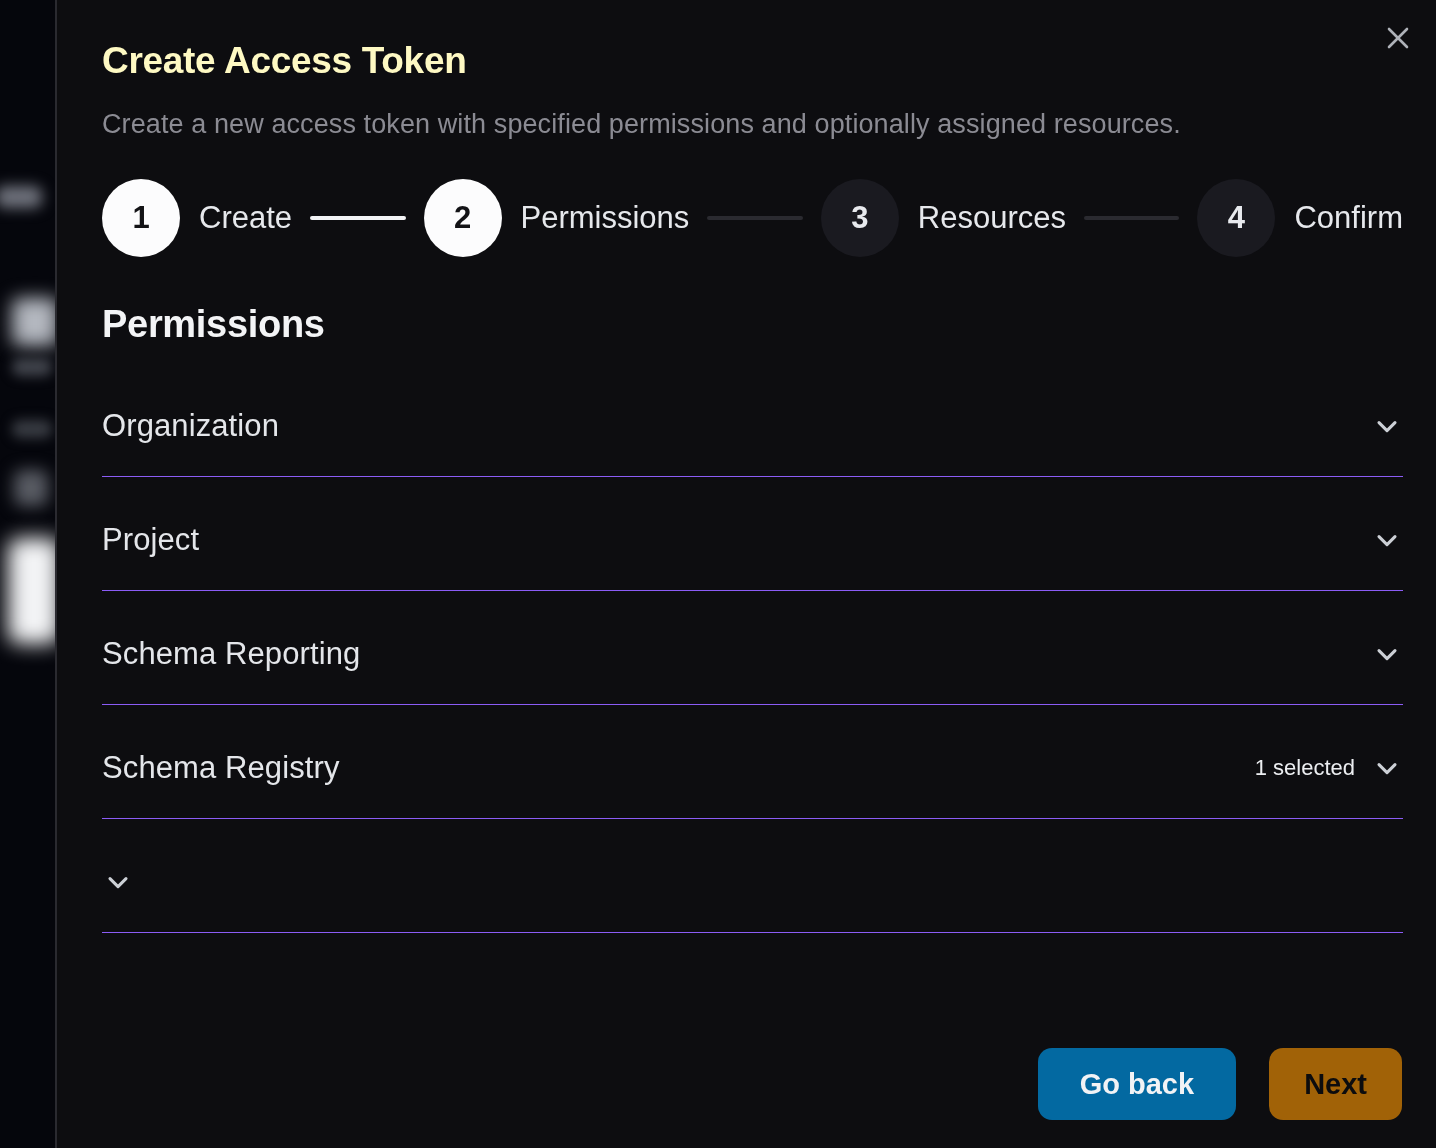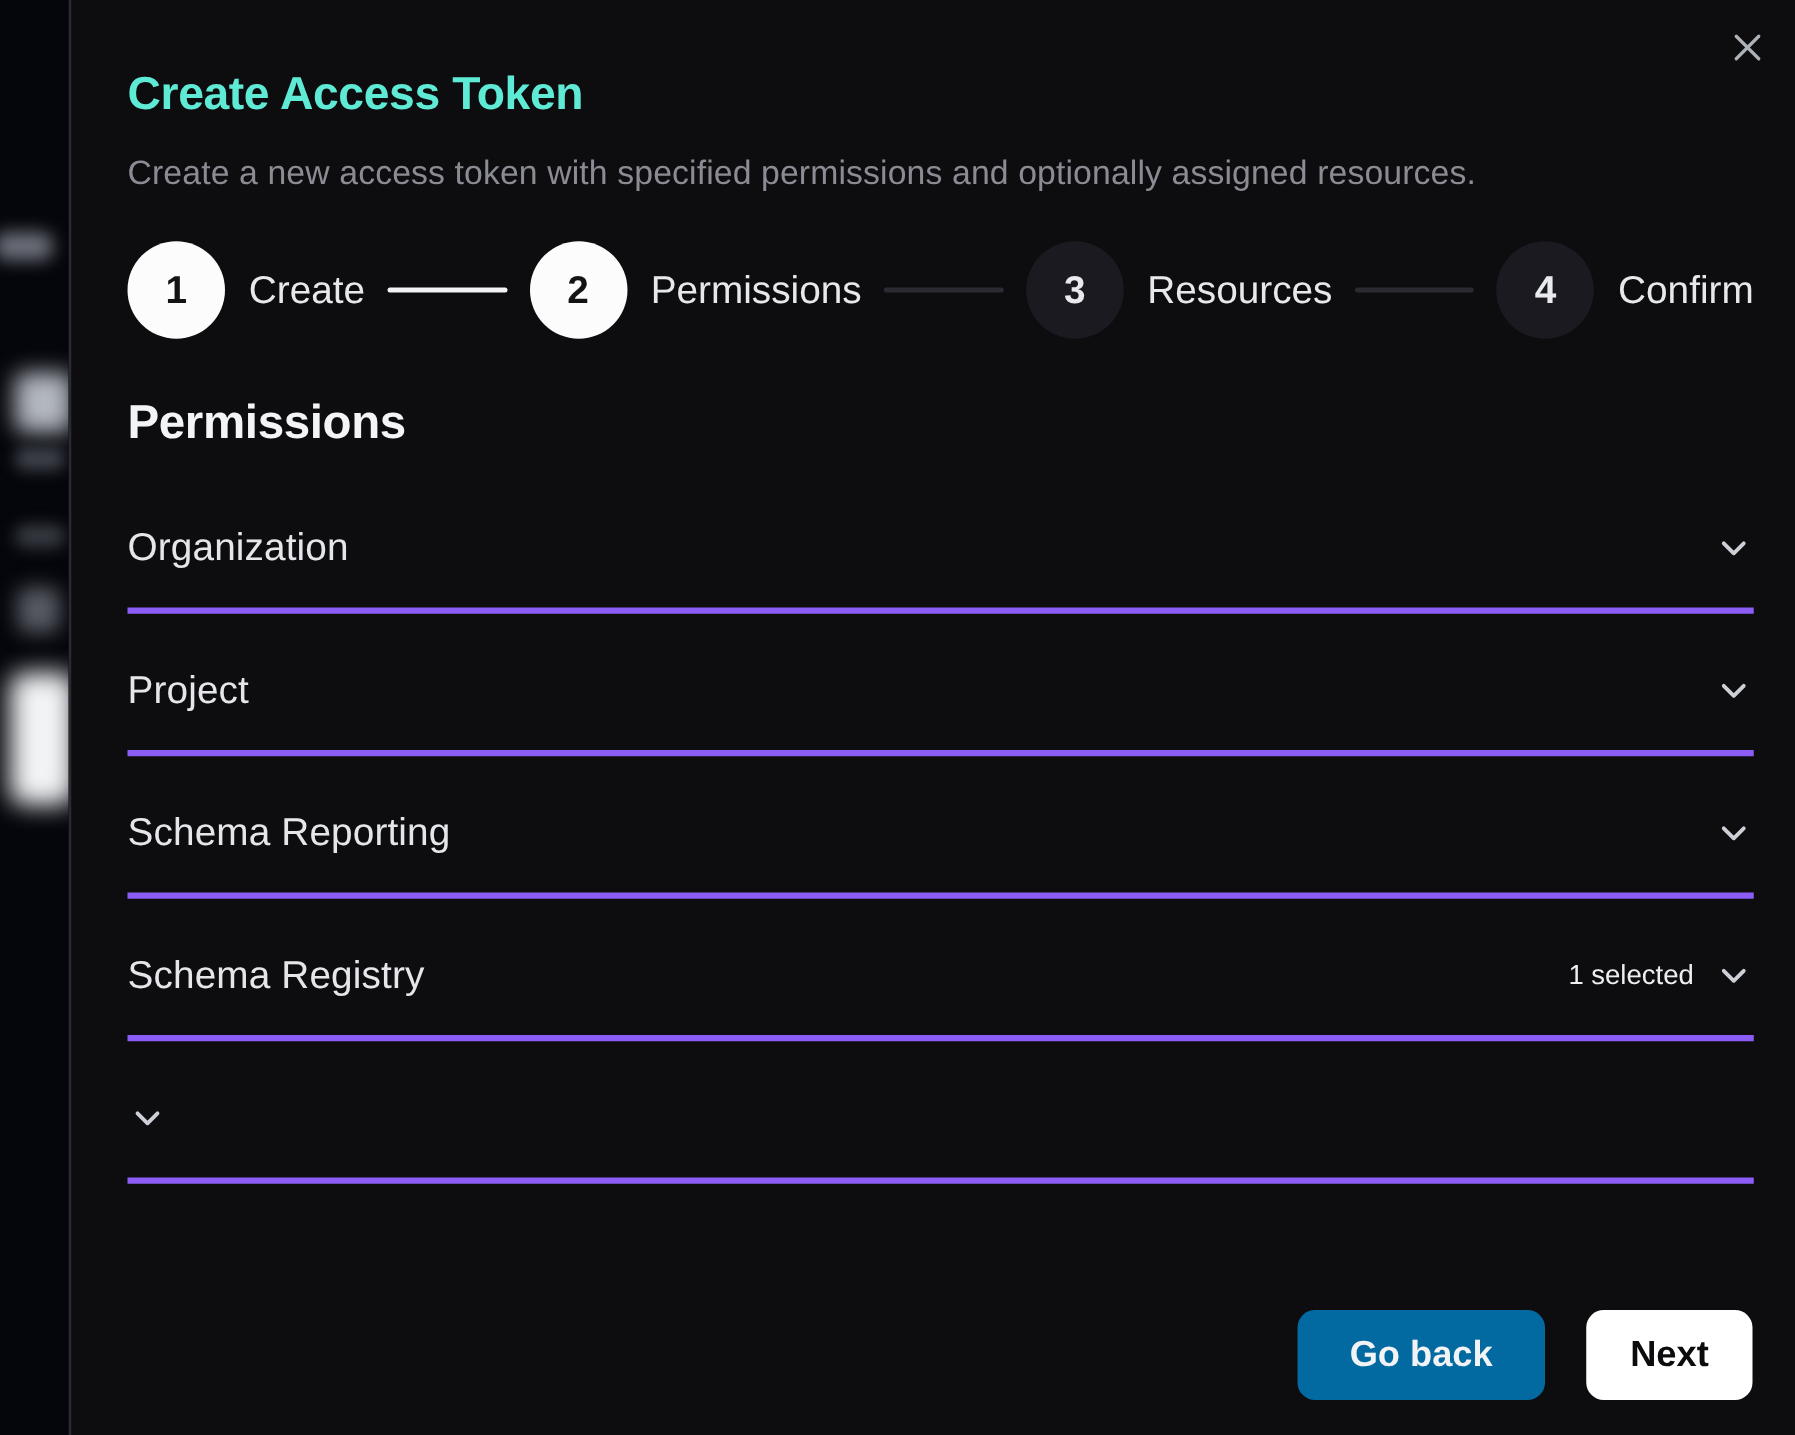--- a/index.html
+++ b/index.html
@@ -50,25 +50,25 @@
     background: transparent;
     border: none;
     padding: 0;
     cursor: pointer;
     display: flex; align-items: center; justify-content: center;
   }
   .close-btn svg { display: block; }
 
   .dialog-title {
     margin: 0;
-    padding-top: 54px;
+    padding-top: 40px;
     font-size: 37px;
     font-weight: 700;
     letter-spacing: -0.3px;
-    color: #5eead4;
+    color: #fef9c3;
   }
   .dialog-subtitle {
     margin: 0;
     padding-top: 27px;
     font-size: 27px;
     font-weight: 400;
     color: #8b8b93;
     letter-spacing: 0.1px;
   }
 
@@ -118,21 +118,21 @@
     font-size: 38px;
     font-weight: 700;
     letter-spacing: -0.3px;
     color: #f3f4f6;
   }
 
   .accordion-list { margin-top: 17px; }
   .accordion-row {
     height: 114px;
     box-sizing: border-box;
-    border-bottom: 5px solid #8b5cf6;
+    border-bottom: 1px solid #8b5cf6;
     display: flex;
     align-items: center;
     justify-content: space-between;
     padding-top: 12px;
     cursor: pointer;
   }
   .accordion-label {
     font-size: 31px;
     font-weight: 500;
     color: #e4e6ea;
@@ -169,21 +169,21 @@
     font-weight: 600;
     cursor: pointer;
     display: flex; align-items: center; justify-content: center;
   }
   .btn-ghost {
     background: #0369a1;
     color: #f2f3f5;
     padding: 0 42px;
   }
   .btn-primary {
-    background: #ffffff;
+    background: #a16207;
     color: #0c0c0e;
     padding: 0 35px;
   }
 </style>
 </head>
 <body>
 
 <div class="screen">
 
   <div class="page-behind">

